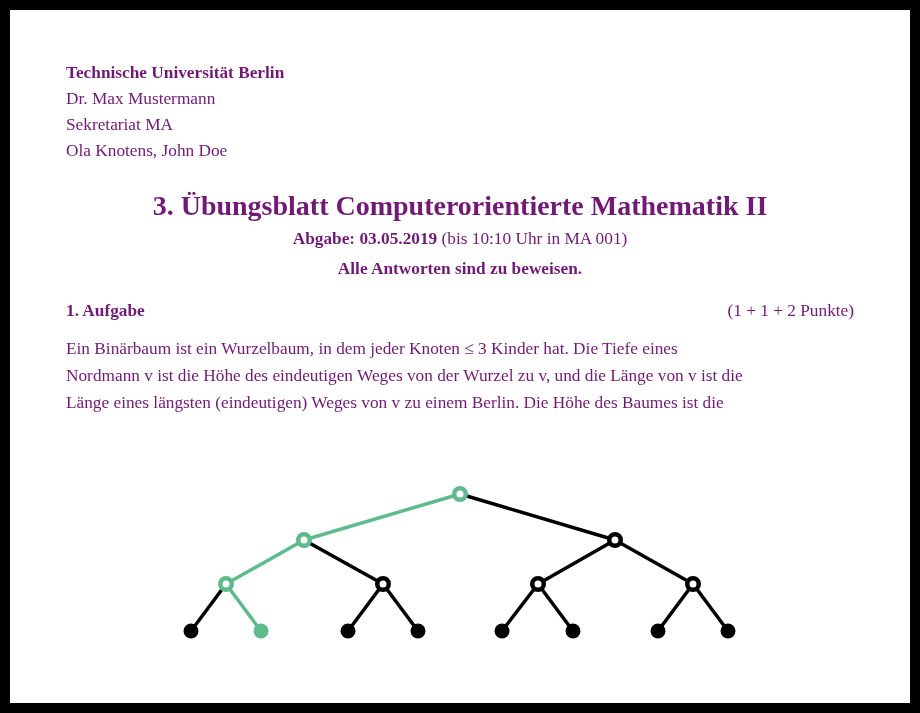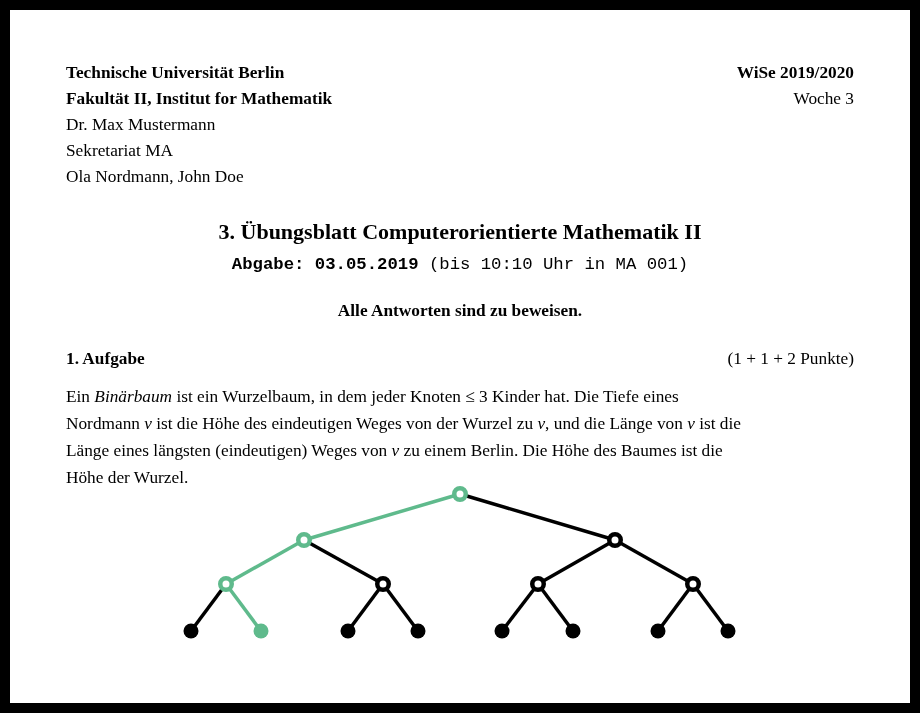--- a/index.html
+++ b/index.html
@@ -4,94 +4,88 @@
 <style>
   html, body { margin: 0; padding: 0; background: #ffffff; }
   .page {
     position: relative;
     width: 920px;
     height: 713px;
     box-sizing: border-box;
     border: 10px solid #000000;
     background: #ffffff;
     font-family: "Liberation Serif", "DejaVu Serif", serif;
-    color: #000000;
+    color: #701a75;
     overflow: hidden;
   }
   .content {
     position: relative;
     padding: 50px 56px 0 56px;
     font-size: 17.3px;
     line-height: 26px;
   }
   .hdr-row { display: flex; justify-content: space-between; align-items: flex-start; }
   .hdr-left  { text-align: left; }
   .hdr-right { text-align: right; }
   .hdr-line { white-space: nowrap; }
   .b { font-weight: bold; }
   .title-block { text-align: center; }
   .doc-title {
-    font-size: 22px;
+    font-size: 28px;
     line-height: 30px;
     font-weight: bold;
     margin-top: 27px;
     white-space: nowrap;
   }
-  .deadline-line { margin-top: 5px; line-height: 26px; white-space: nowrap; font-family: Liberation Mono, monospace; }
-  .note-line { margin-top: 20px; line-height: 26px; font-weight: bold; white-space: nowrap; }
+  .deadline-line { margin-top: 5px; line-height: 26px; white-space: nowrap; }
+  .note-line { margin-top: 4px; line-height: 26px; font-weight: bold; white-space: nowrap; }
   .task-row {
     display: flex; justify-content: space-between; align-items: baseline;
-    margin-top: 22px; line-height: 26px; gap: 46px;
+    margin-top: 16px; line-height: 26px; gap: 46px;
   }
   .para { margin-top: 11px; }
   .para-line { line-height: 27px; white-space: nowrap; }
-  .it { font-style: italic; }
+  .it { }
   .tree-svg {
     position: absolute;
     left: 0; top: 0;
     width: 900px; height: 693px;
     pointer-events: none;
   }
 </style>
 </head>
 <body>
 
 <div class="page">
   <div class="content">
 
     <div class="hdr-row">
       <div class="hdr-left" id="hdr-left">
           <div class="hdr-line b">Technische Universität Berlin</div>
-          <div class="hdr-line b">Fakultät II, Institut for Mathematik</div>
           <div class="hdr-line">Dr. Max Mustermann</div>
           <div class="hdr-line">Sekretariat MA</div>
-          <div class="hdr-line">Ola Nordmann, John Doe</div>
-        </div>
-      <div class="hdr-right" id="hdr-right">
-          <div class="hdr-line b">WiSe 2019/2020</div>
-          <div class="hdr-line">Woche 3</div>
+          <div class="hdr-line">Ola Knotens, John Doe</div>
         </div>
     </div>
 
     <div class="title-block">
       <div class="doc-title">3. Übungsblatt Computerorientierte Mathematik II</div>
       <div class="deadline-line"><span class="b">Abgabe: 03.05.2019</span><span> (bis 10:10 Uhr in MA 001)</span></div>
       <div class="note-line">Alle Antworten sind zu beweisen.</div>
     </div>
 
     <div class="task-row">
       <span class="b">1. Aufgabe</span>
       <span>(1 + 1 + 2 Punkte)</span>
     </div>
 
     <div class="para" id="para">
         <div class="para-line"><span>Ein </span><span class="it">Binärbaum</span><span> ist ein Wurzelbaum, in dem jeder Knoten ≤ 3 Kinder hat. Die Tiefe eines</span></div>
         <div class="para-line"><span>Nordmann </span><span class="it">v</span><span> ist die Höhe des eindeutigen Weges von der Wurzel zu </span><span class="it">v</span><span>, und die Länge von </span><span class="it">v</span><span> ist die</span></div>
         <div class="para-line"><span>Länge eines längsten (eindeutigen) Weges von </span><span class="it">v</span><span> zu einem Berlin. Die Höhe des Baumes ist die</span></div>
-        <div class="para-line"><span>Höhe der Wurzel.</span></div>
       </div>
   </div>
 
   <svg class="tree-svg" id="tree-svg" viewBox="10 10 900 693">
       <line x1="460" y1="494" x2="304" y2="540" stroke="#5fba8c" stroke-width="3.5"></line>
       <line x1="460" y1="494" x2="615" y2="540" stroke="#000000" stroke-width="3.5"></line>
       <line x1="304" y1="540" x2="226" y2="584" stroke="#5fba8c" stroke-width="3.5"></line>
       <line x1="304" y1="540" x2="383" y2="584" stroke="#000000" stroke-width="3.5"></line>
       <line x1="615" y1="540" x2="538" y2="584" stroke="#000000" stroke-width="3.5"></line>
       <line x1="615" y1="540" x2="693" y2="584" stroke="#000000" stroke-width="3.5"></line>

